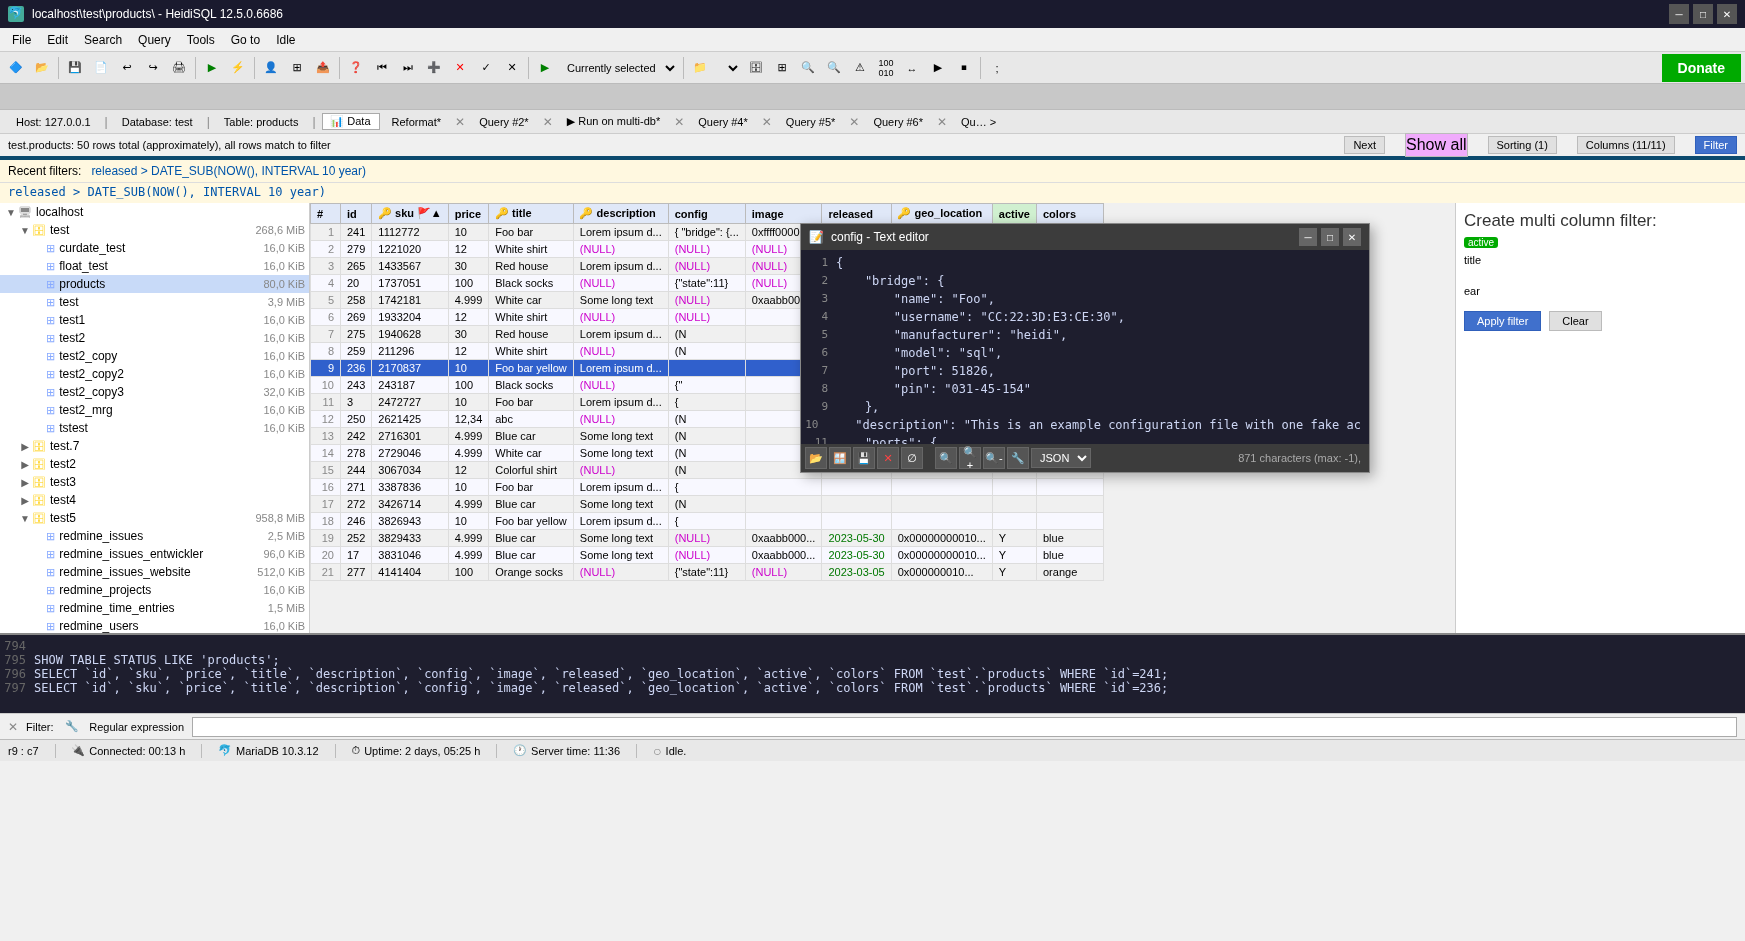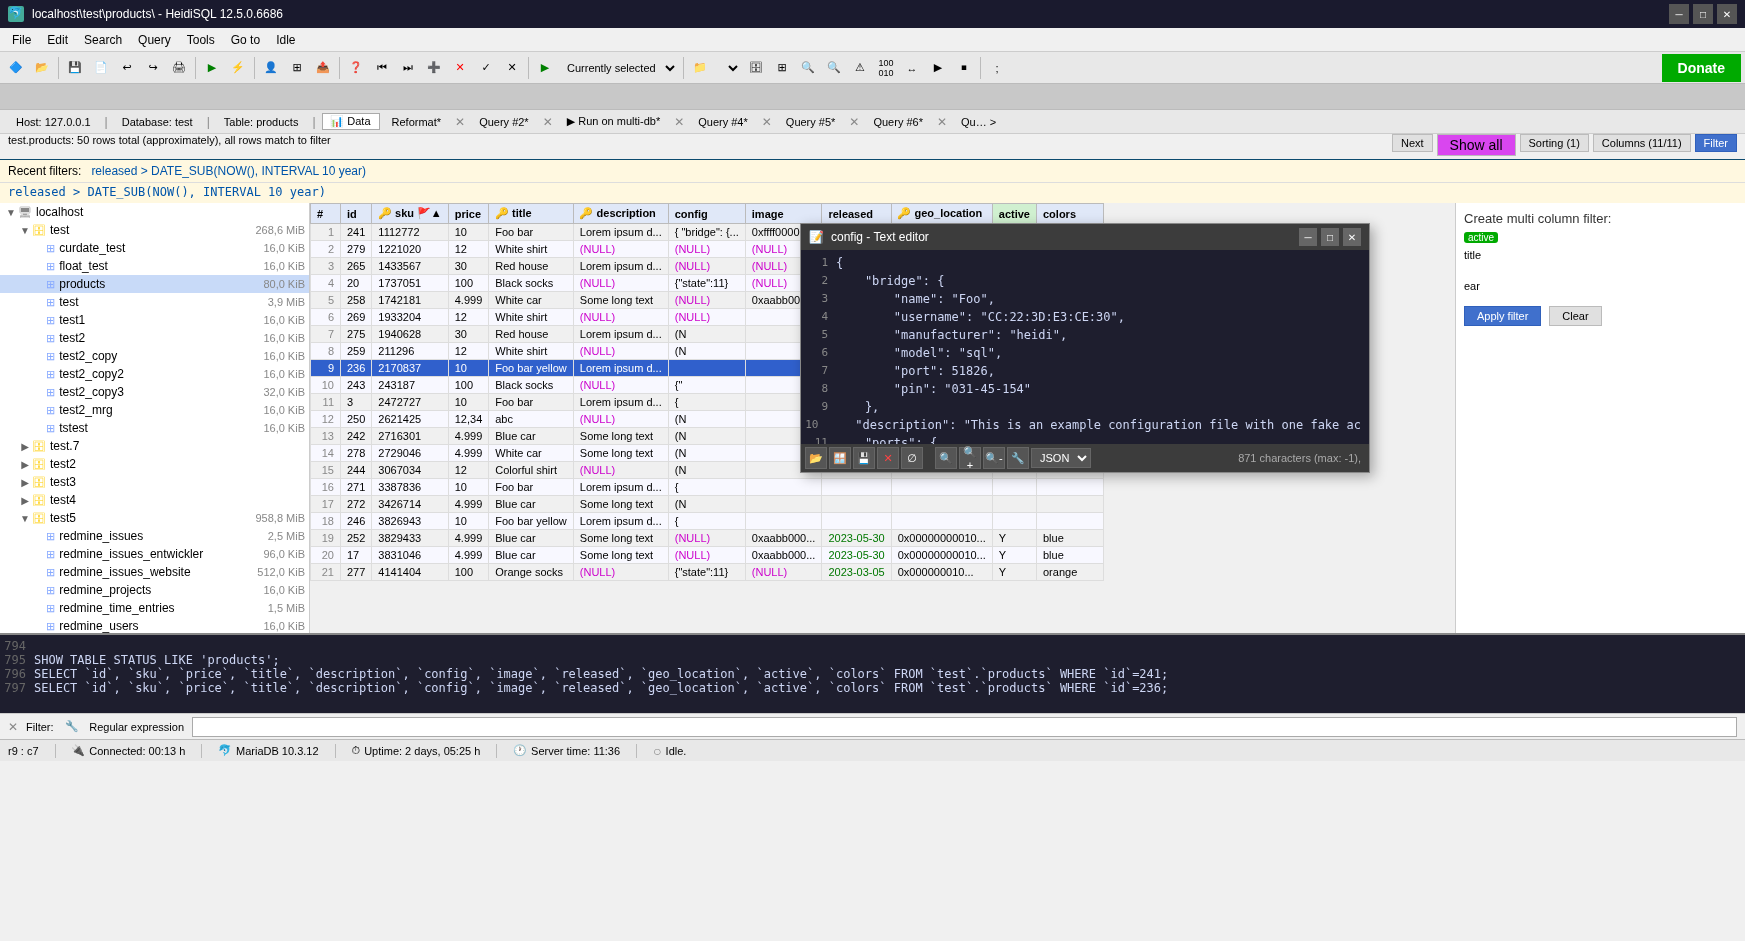--- a/index.html
+++ b/index.html
@@ -191,24 +191,24 @@
   <span class="addr-sep">✕</span>
   <span class="addr-item">Query #4*</span>
   <span class="addr-sep">✕</span>
   <span class="addr-item">Query #5*</span>
   <span class="addr-sep">✕</span>
   <span class="addr-item">Query #6*</span>
   <span class="addr-sep">✕</span>
   <span class="addr-item">Qu… &gt;</span>
 </div>
 
-<div style="background:#f0f0f0; height:26px; display:flex; align-items:flex-start; padding:0 8px; border-bottom:1px solid #0c4a6e; gap:4px; font-size:11px;">
+<div style="background:#f0f0f0; height:26px; display:flex; align-items:center; padding:0 8px; border-bottom:4px solid #0c4a6e; gap:20px; font-size:11px;">
   <span>test.products: 50 rows total (approximately), all rows match to filter</span>
   <button style="padding:2px 8px; background:#e0e0e0; border:1px solid #bbb; cursor:pointer; font-size:11px; margin-left:auto;">Next</button>
-  <button style="padding:2px 12px; background:#d946ef; border:1px solid #bbb; cursor:pointer; font-size:14px;">Show all</button>
+  <button style="padding:2px 0; background:#f0abfc; border:1px solid #bbb; cursor:pointer; font-size:16px;">Show all</button>
   <button style="padding:2px 8px; background:#e0e0e0; border:1px solid #bbb; cursor:pointer; font-size:11px;">Sorting (1)</button>
   <button style="padding:2px 8px; background:#e0e0e0; border:1px solid #bbb; cursor:pointer; font-size:11px;">Columns (11/11)</button>
   <button style="padding:2px 8px; background:#4070cc; color:#fff; border:1px solid #3060bb; cursor:pointer; font-size:11px;">Filter</button>
 </div>
 
 <div id="filter-bar">
   <span>Recent filters: &nbsp;</span>
   <span style="cursor:pointer; color:#0055aa;">released &gt; DATE_SUB(NOW(), INTERVAL 10 year)</span>
 </div>
 <div id="filter-row2">
@@ -771,21 +771,21 @@
           <select class="te-select">
             <option>JSON</option>
           </select>
           <span class="te-status" style="margin-right:4px;">871 characters (max: -1),</span>
         </div>
       </div>
     </div>
   </div>
 
   <div id="right-panel" style="width:290px; border-left:1px solid #ccc; background:#fff; padding:8px; display:flex; flex-direction:column; gap:6px;">
-    <div style="font-size:13px; color:#333;">
+    <div style="font-size:17px; color:#333;">
       <span>Create multi column filter:</span>
     </div>
     <div style="display:flex; align-items:center; gap:4px;">
       <span class="active-badge">active</span>
     </div>
     <div style="display:flex; align-items:center; gap:4px;">
       <span style="font-size:11px;">title</span>
     </div>
     <div style="display:flex; align-items:center; gap:4px; margin-top:13px;">
       <span style="font-size:11px;">ear</span>

